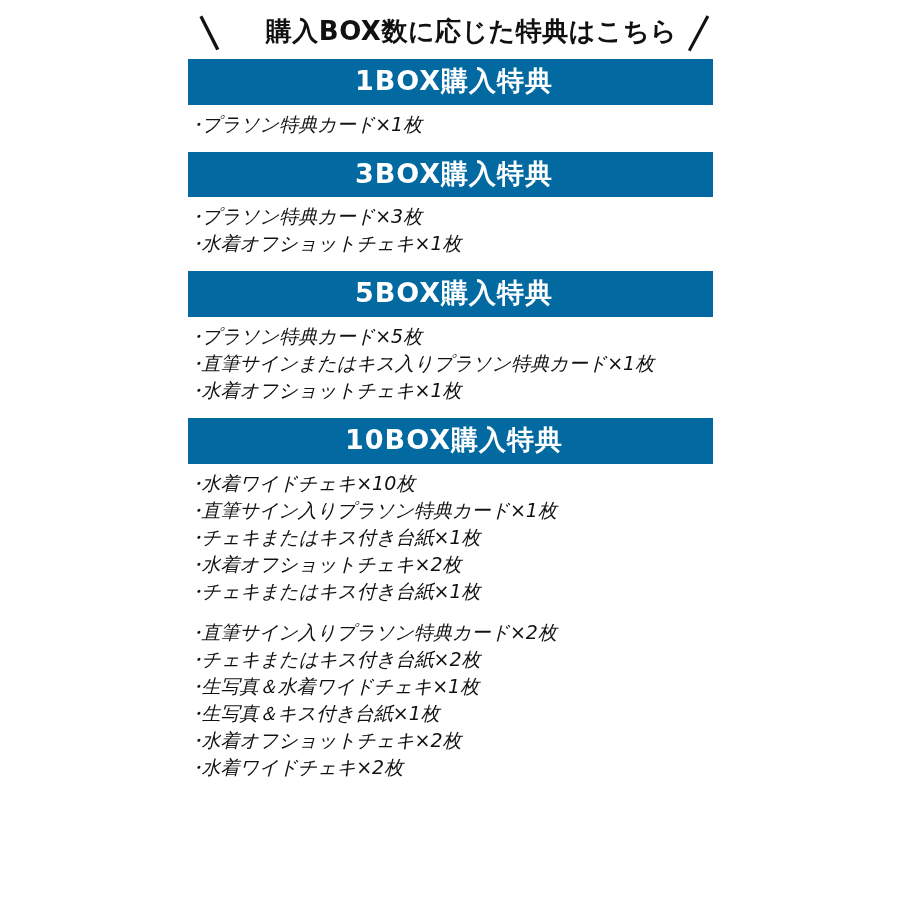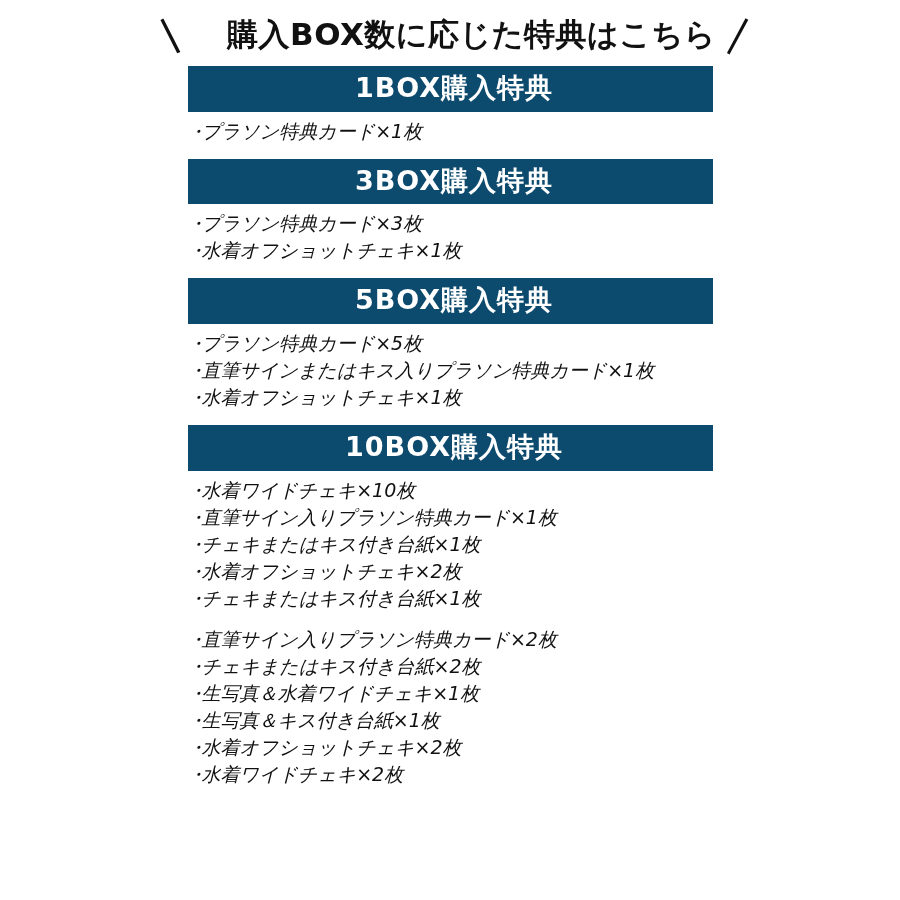--- a/index.html
+++ b/index.html
@@ -33,39 +33,39 @@
   .heading-slash {
     font-size: 34px;
     font-weight: 700;
     line-height: 1;
     color: #111111;
     font-family: "DejaVu Sans", sans-serif;
   }
   .heading-slash.left  { transform: rotate(14deg) translateY(-2px); }
   .heading-slash.right { transform: rotate(-14deg) translateY(-2px); }
   .heading-text {
-    font-size: 31px;
+    font-size: 26px;
     font-weight: 700;
     letter-spacing: 0.5px;
     color: #111111;
     white-space: nowrap;
     font-family: "DejaVu Sans", "Liberation Sans", sans-serif;
     padding-left: 33px;
   }
   
   .sections {
     width: 525px;
     margin: 0 auto;
     padding-left: 0;
   }
   .section {
     margin-bottom: 14px;
   }
   .section-header {
-    background: #0c4a6e;
+    background: #0369a1;
     color: #ffffff;
     text-align: center;
     font-size: 27px;
     font-weight: 700;
     letter-spacing: 1px;
     padding: 7px 0 9px 8px;
     line-height: 1.1;
     font-family: "DejaVu Sans", "Liberation Sans", sans-serif;
   }
   .section-list {

